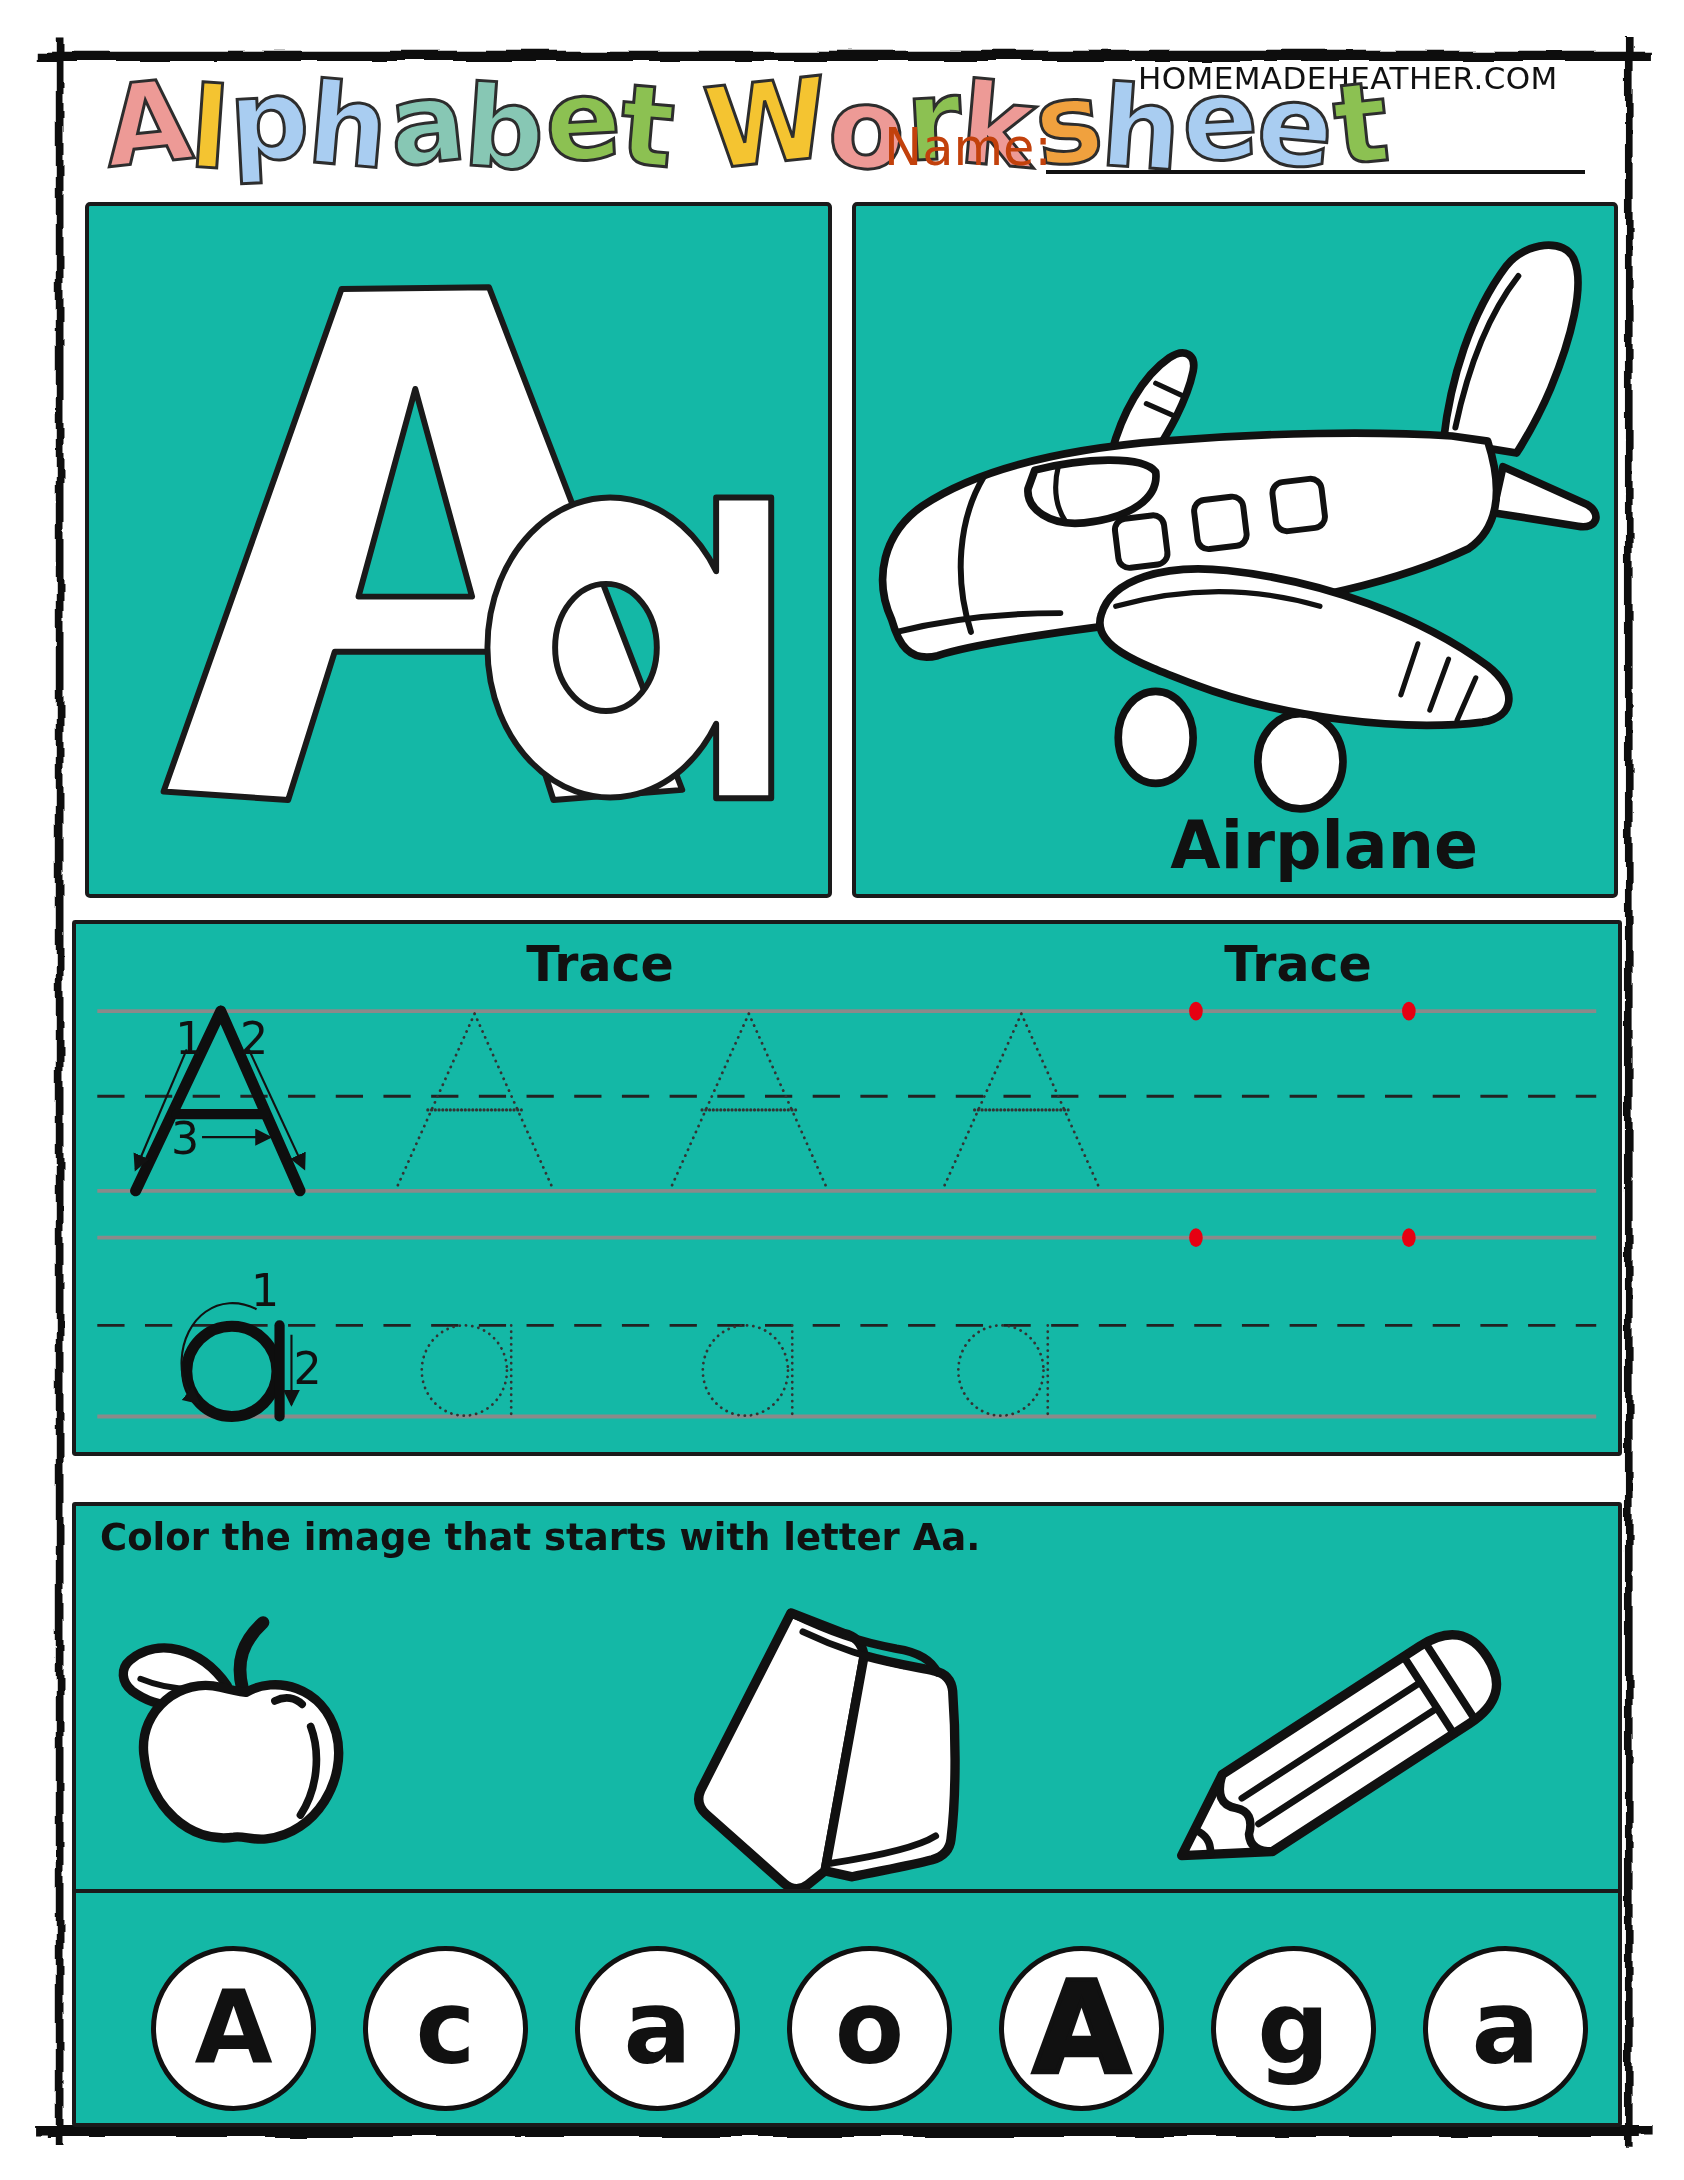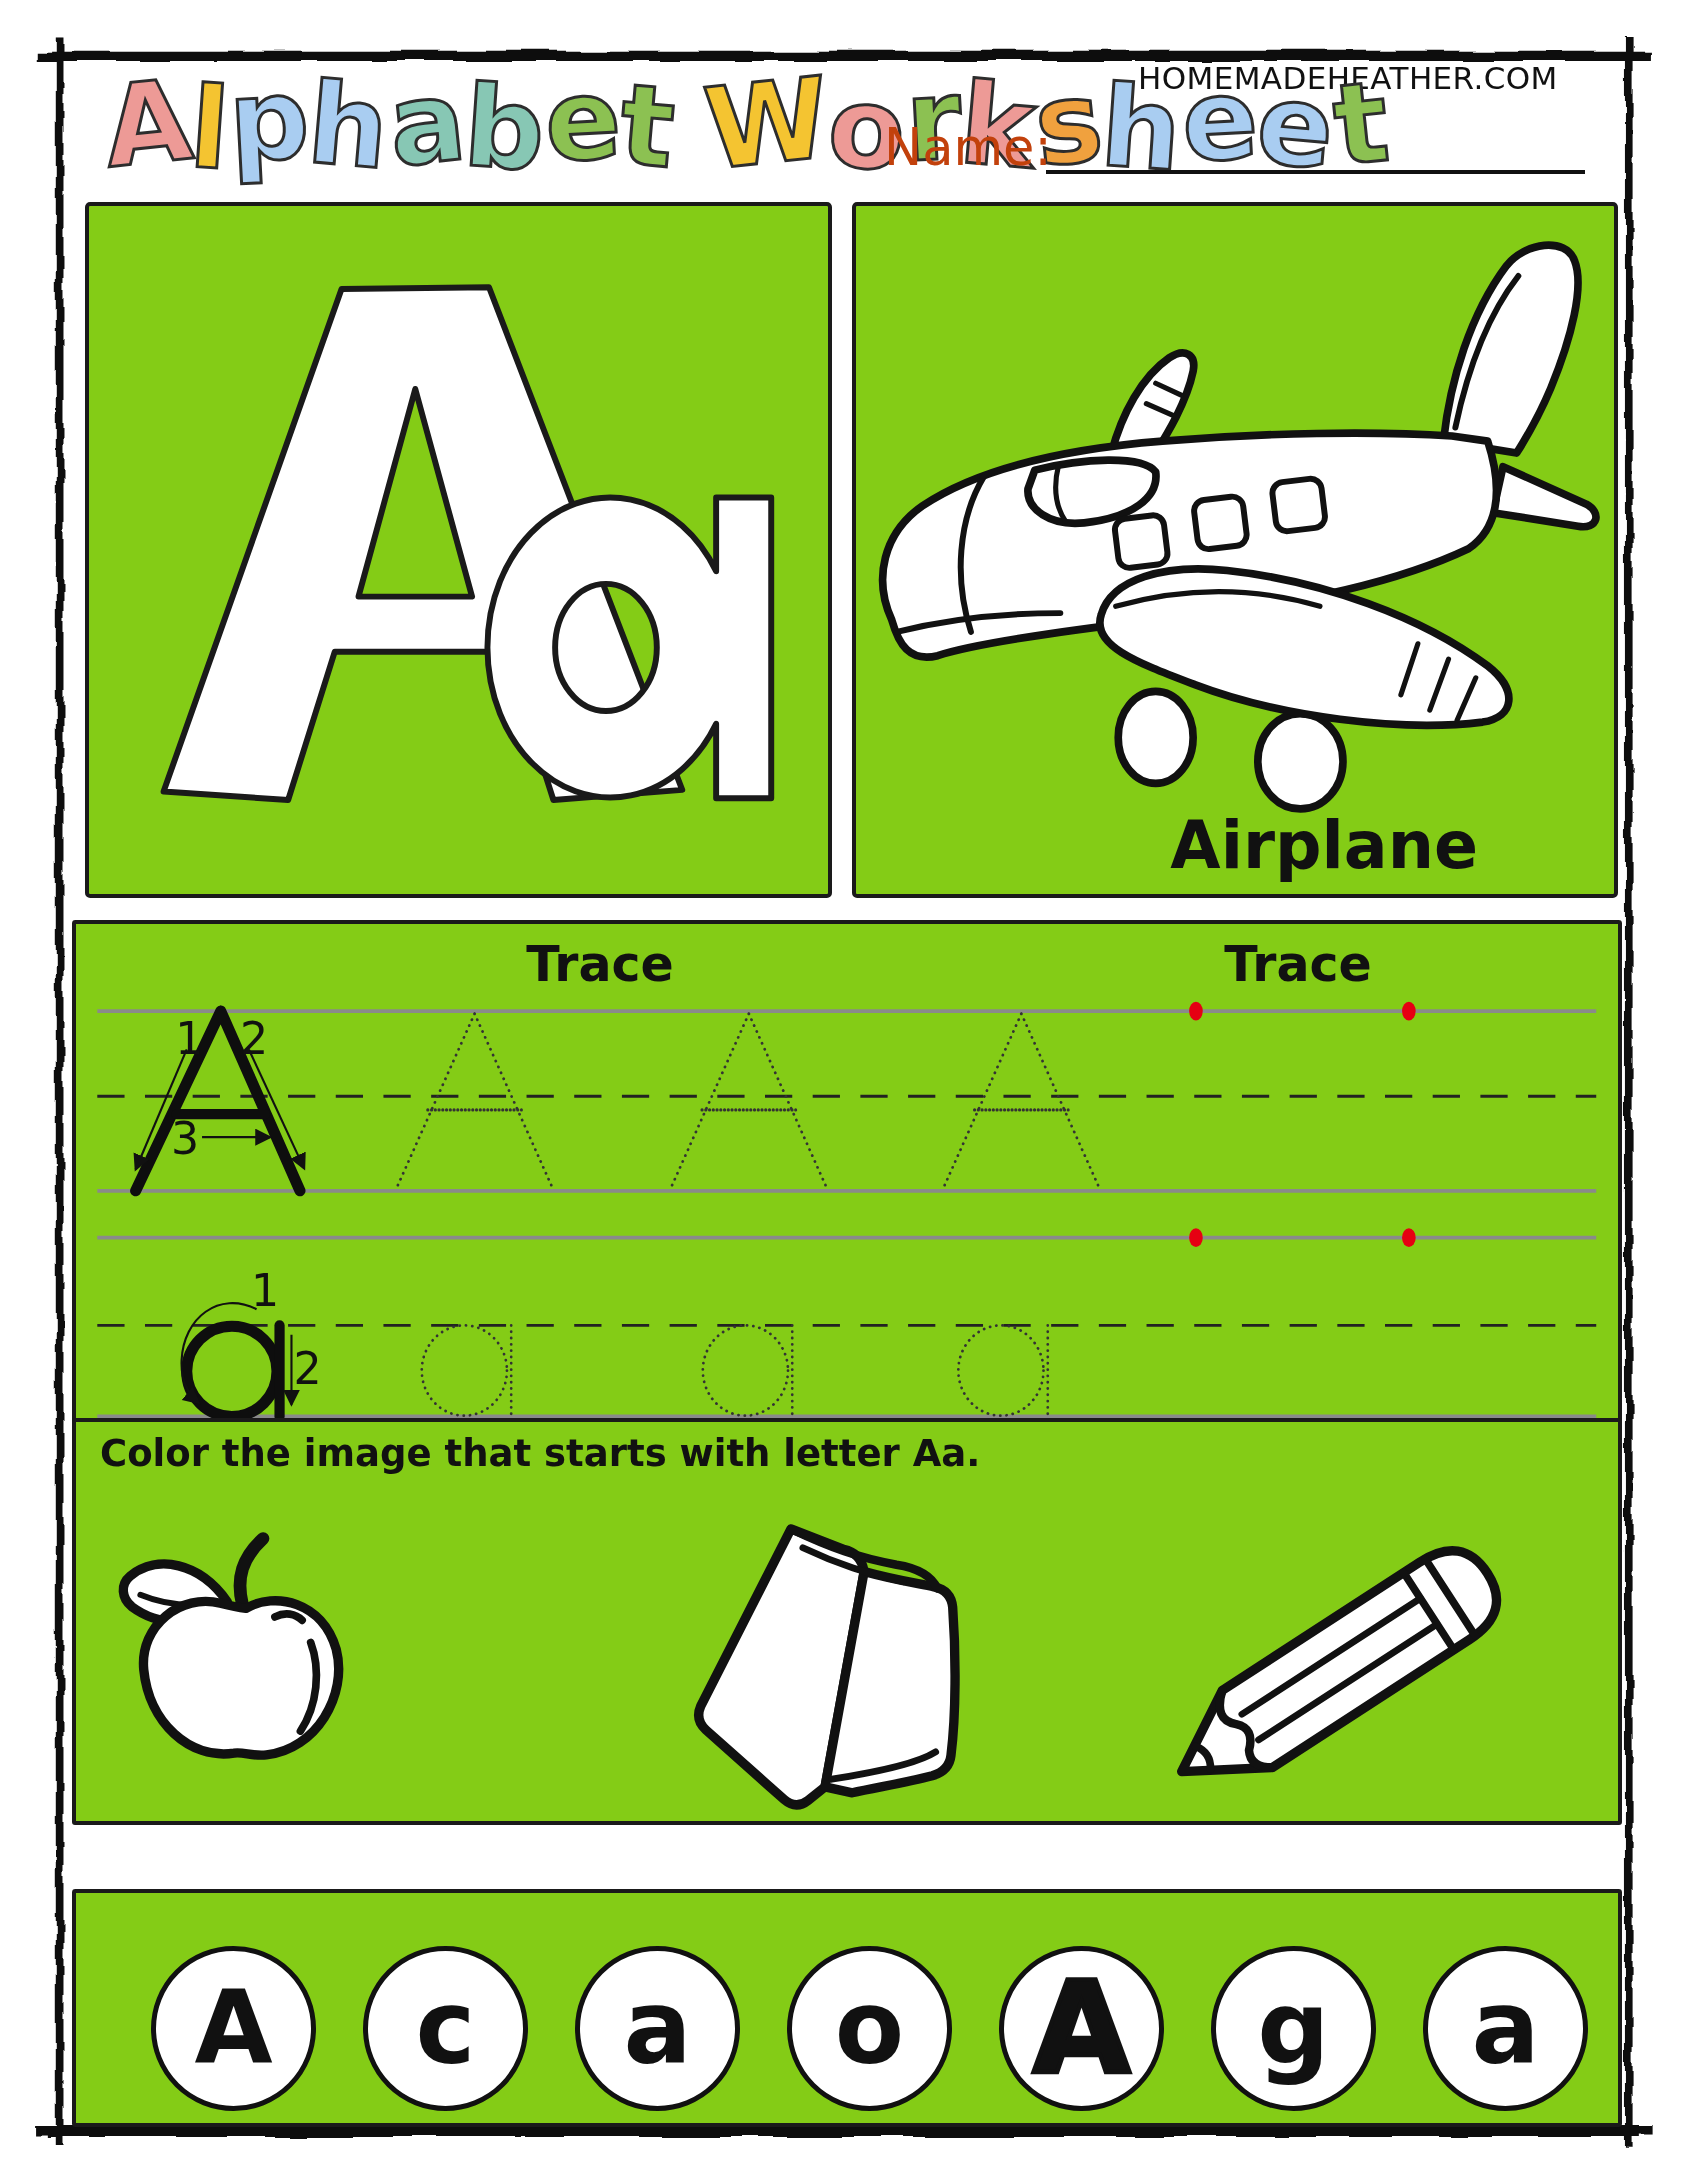--- a/index.html
+++ b/index.html
@@ -1,21 +1,21 @@
 <!DOCTYPE html>
 <html style="font-size:13.6px"><head>
 <meta charset="utf-8">
 <style>
   html,body{margin:0;padding:0}
   body{
     position:relative;width:1685px;height:2181px;background:#fff;
     font-family:"DejaVu Sans",sans-serif;color:#1a1a1a;overflow:hidden;
   }
   .abs{position:absolute}
-  .box{position:absolute;border:4.3px solid #1a1a1a;border-radius:5.1px;background:#84cc16}
+  .box{position:absolute;border:4.3px solid #1a1a1a;border-radius:5.1px;background:#14b8a6}
 
   
   .site{
     position:absolute;left:1138px;top:60px;font-size:31px;font-weight:400;
     letter-spacing:0.4px;color:#111;
   }
   .title{
     position:absolute;left:104px;top:56px;display:flex;gap:31px;
     font-size:112px;line-height:1.15;font-weight:700;
   }
@@ -226,21 +226,21 @@
         <text x="272" y="540">2</text>
       </g>
     </g>
 
     <use href="#da" x="456" y="0"></use>
     <use href="#da" x="786" y="0"></use>
     <use href="#da" x="1086" y="0"></use>
   </svg>
 </div>
 
-<div class="box" style="left:72px;top:1418px;width:1542px;height:399px;border-radius:3px">
+<div class="box" style="left:72px;top:1502px;width:1542px;height:399px;border-radius:3px">
   <div class="task-title">Color the image that starts with letter Aa.</div>
 
   <svg class="abs" style="left:32px;top:101px" width="281" height="273" viewBox="0 0 330 320">
     <g stroke="#111" stroke-width="11" fill="#fff" stroke-linejoin="round" stroke-linecap="round">
       <path d="M158 96 C150 64 158 40 182 18" fill="none" stroke-width="15"></path>
       <path d="M140 92 C108 46 58 36 26 62 C14 72 16 88 28 98 C66 126 114 118 140 92 Z"></path>
       <path d="M38 84 C72 98 106 98 134 92" fill="none" stroke-width="7"></path>
       <path d="M162 100 C196 80 252 92 268 148 C282 202 244 266 186 272 C170 274 158 268 148 270 C96 278 48 234 42 172 C37 120 86 82 132 94 C144 97 154 99 162 100 Z"></path>
       <path d="M238 140 C250 172 246 214 226 244" fill="none" stroke-width="9"></path>
       <path d="M196 110 C208 104 220 106 228 114" fill="none" stroke-width="9"></path>

